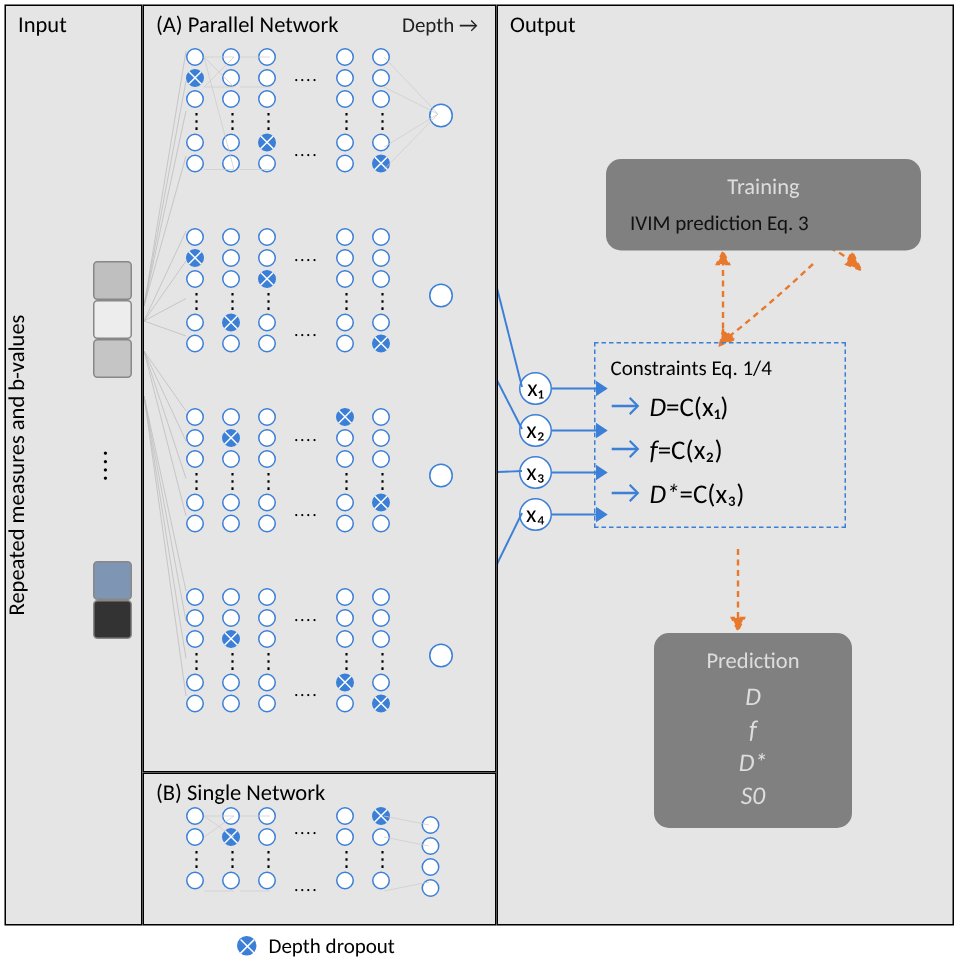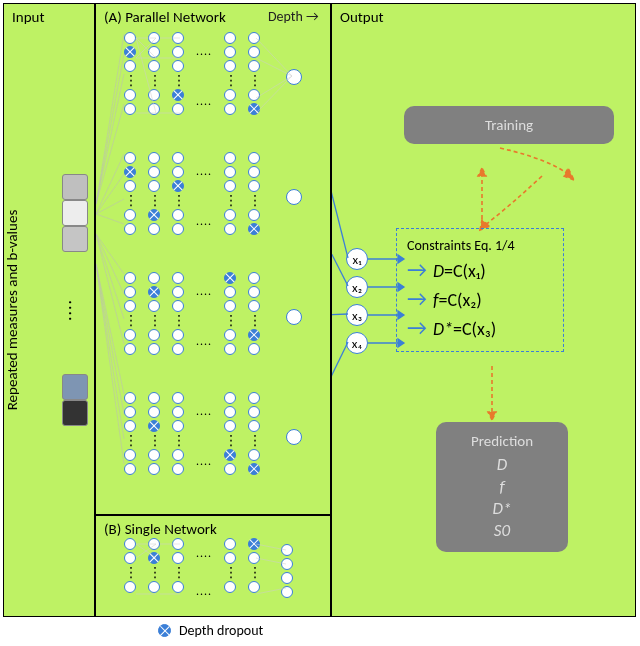--- a/index.html
+++ b/index.html
@@ -1,17 +1,17 @@
 <!DOCTYPE html>
 <html><head>
 <meta charset="utf-8">
 <style>
   * { box-sizing: border-box; margin: 0; padding: 0; }
   body { font-family: Calibri, Arial, sans-serif; background: #fff; width: 640px; height: 646px; position: relative; }
-  .panel { position: absolute; border: 1px solid #000; background: #bef264; }
+  .panel { position: absolute; border: 1px solid #000; background: #e5e5e5; }
   .panel-label { position: absolute; top: 4px; left: 8px; font-size: 15px; color: #000; }
   .vlabel { position: absolute; left: 8px; top: 50%; transform: translateY(-50%) rotate(-90deg); transform-origin: center; font-size: 15px; white-space: nowrap; }
   .input-panel { left: 3px; top: 3px; width: 92px; height: 614px; }
   .network-panel { left: 95px; top: 3px; width: 236px; height: 512px; }
   .single-panel { left: 95px; top: 515px; width: 236px; height: 102px; }
   .output-panel { left: 331px; top: 3px; width: 305px; height: 614px; padding-left: 28px; }
 
   
   .input-stack { position: absolute; left: 58px; top: 170px; width: 26px; }
   .iblk { width: 26px; height: 26px; border: 1px solid #888; border-radius: 3px; margin-bottom: 0; }
@@ -30,21 +30,21 @@
   .row-dots { font-size: 14px; text-align: center; margin: -2px 0; }
 
   
   svg.netlines { position: absolute; left: 0; top: 0; pointer-events: none; }
 
   
   .roundbox { position: absolute; background: #808080; border-radius: 10px; padding: 10px 16px; color: #222; }
   .dashbox { position: absolute; border: 1px dashed #3B7FD7; padding: 8px 10px; }
   .mathline { font-size: 18px; font-style: italic; line-height: 28px; white-space: nowrap; }
   .arrow-r { display: inline-block; color: #3B7FD7; font-size: 22px; margin-right: 6px; font-style: normal; }
-  .outnode { position: absolute; width: 22px; height: 22px; border: 1.5px solid #3B7FD7; border-radius: 50%; background: #fff; display: flex; align-items: center; justify-content: center; font-size: 13px; }
+  .outnode { position: absolute; width: 22px; height: 22px; border: 1.5px solid #3B7FD7; border-radius: 50%; background: #fff; display: flex; align-items: center; justify-content: center; font-size: 16px; }
   .cnode { position: absolute; width: 16px; height: 16px; border: 1.5px solid #3B7FD7; border-radius: 50%; background: #fff; }
 
   .legend { position: absolute; left: 158px; top: 622px; display: flex; align-items: center; gap: 8px; font-size: 14px; }
   .legend .neuron { width: 13px; height: 13px; }
 
   .depthlbl { position: absolute; font-size: 14px; color: #222; }
   .orange { stroke:#E8792C; stroke-dasharray:4 3; fill:none; stroke-width:1.6; }
 </style>
 </head>
 <body>
@@ -386,20 +386,21 @@
         <polygon points="242,176 232,172 236,164" fill="#E8792C"></polygon>
       <path d="M210,172 Q180,200 152,222"></path>
         <polygon points="148,226 150,216 158,222" fill="#E8792C"></polygon>
       <path d="M160,362 L160,412"></path>
         <polygon points="160,416 156,408 164,408" fill="#E8792C"></polygon>
     </g>
   </svg>
 
   <div class="roundbox" style="left:72px;top:102px;width:210px">
     <div style="text-align:center;color:#ddd;font-size:15px">Training</div>
+    <div style="font-size:14px;margin-top:6px;color:#111">IVIM prediction Eq. 3</div>
   </div>
 
   <div class="dashbox" style="left:64px;top:224px;width:168px">
     <div style="font-size:14px;font-style:normal;margin-bottom:2px">Constraints Eq. 1/4</div>
     <div class="mathline"><span class="arrow-r">→</span><span>D</span><span style="font-style:normal">=C(x₁)</span></div>
     <div class="mathline"><span class="arrow-r">→</span><span>f</span><span style="font-style:normal">=C(x₂)</span></div>
     <div class="mathline"><span class="arrow-r">→</span><span>D*</span><span style="font-style:normal">=C(x₃)</span></div>
   </div>
 
   <div class="roundbox" style="left:104px;top:418px;width:132px;text-align:center">

